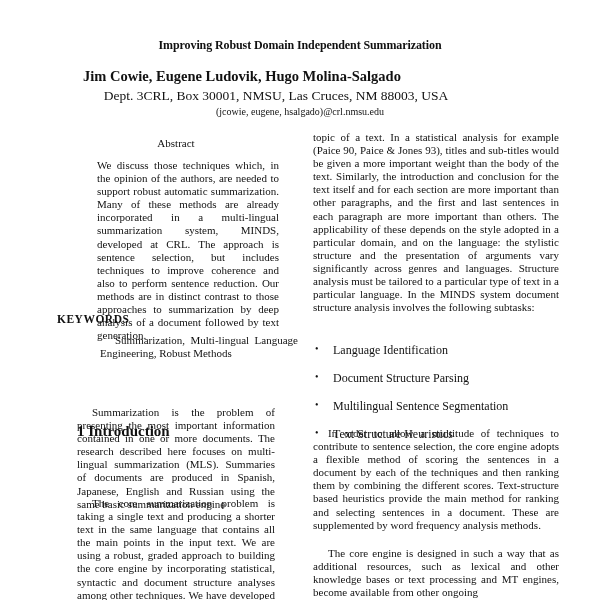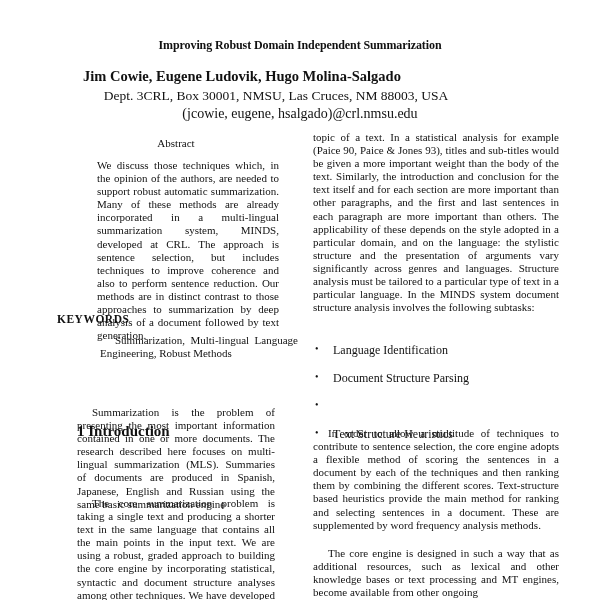--- a/index.html
+++ b/index.html
@@ -3,21 +3,21 @@
 <meta charset="utf-8">
 <style>
   html, body { margin: 0; padding: 0; background: #ffffff; }
   body { width: 600px; height: 600px; overflow: hidden; position: relative;
          font-family: "Liberation Serif", "DejaVu Serif", serif; color: #111; }
   .title { position: absolute; top: 38px; left: 0; width: 600px; text-align: center;
            font-weight: bold; font-size: 12px; letter-spacing: -0.1px; }
   .authors { position: absolute; top: 68px; left: 0; width: 484px; text-align: center;
              font-weight: bold; font-size: 14.5px; }
   .affil { position: absolute; top: 88px; left: 0; width: 552px; text-align: center; font-size: 13.5px; }
-  .email { position: absolute; top: 106px; left: 0; width: 600px; text-align: center; font-size: 14px; }
+  .email { position: absolute; top: 106px; left: 0; width: 600px; text-align: center; font-size: 10px; }
   .col { position: absolute; font-size: 11px; line-height: 13.1px; text-align: justify; }
   .abs-head { position: absolute; top: 137px; left: 77px; width: 198px; text-align: center; font-size: 11px; }
   .abs-body { top: 159px; left: 97px; width: 182px; }
   .kw-head { position: absolute; top: 313px; left: 57px; font-weight: bold; font-size: 11.5px; letter-spacing: 0.5px; }
   .kw-body { top: 334px; left: 77px; width: 198px; text-indent: 15px; margin-left: 23px; }
   .intro-head { position: absolute; top: 375px; left: 77px; font-weight: bold; font-size: 15px; margin-top: 48px; }
   .p1 { top: 406px; left: 77px; width: 198px; text-indent: 15px; }
   .p2 { top: 497px; left: 77px; width: 198px; text-indent: 15px; }
   .right { left: 313px; width: 246px; }
   .r1 { top: 131px; }
@@ -51,20 +51,21 @@
   <li>
       <span class="bullet-dot">•</span>
       <span>Language Identification</span>
     </li>
   <li>
       <span class="bullet-dot">•</span>
       <span>Document Structure Parsing</span>
     </li>
   <li>
       <span class="bullet-dot">•</span>
+      <span>Multilingual Sentence Segmentation</span>
     </li>
   <li>
       <span class="bullet-dot">•</span>
       <span>Text Structure Heuristics</span>
     </li>
 </ul>
 
 <div class="col right r2">In order to allow a multitude of techniques to contribute to sentence selection, the core engine adopts a flexible method of scoring the sentences in a document by each of the techniques and then ranking them by combining the different scores. Text-structure based heuristics provide the main method for ranking and selecting sentences in a document. These are supplemented by word frequency analysis methods.</div>
 <div class="col right r3">The core engine is designed in such a way that as additional resources, such as lexical and other knowledge bases or text processing and MT engines, become available from other ongoing</div>
 

